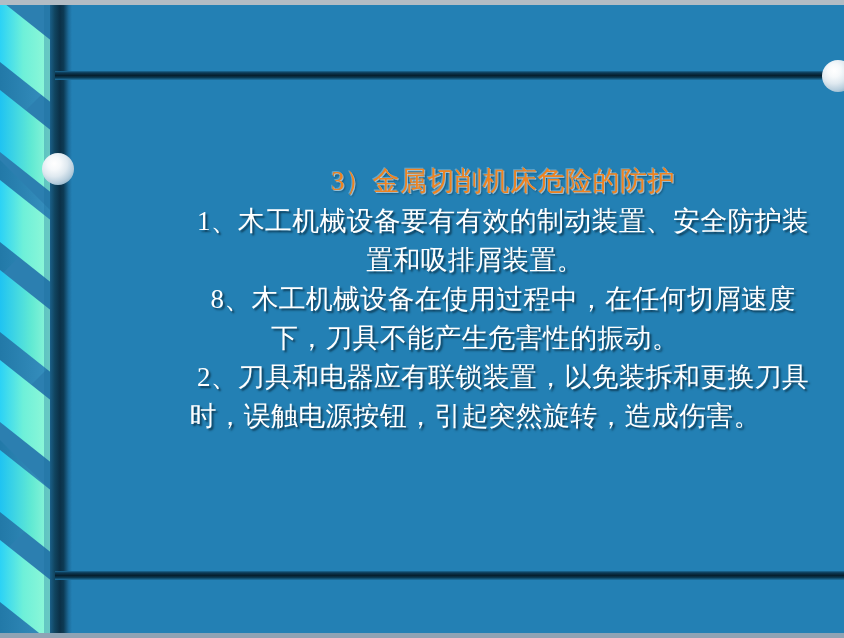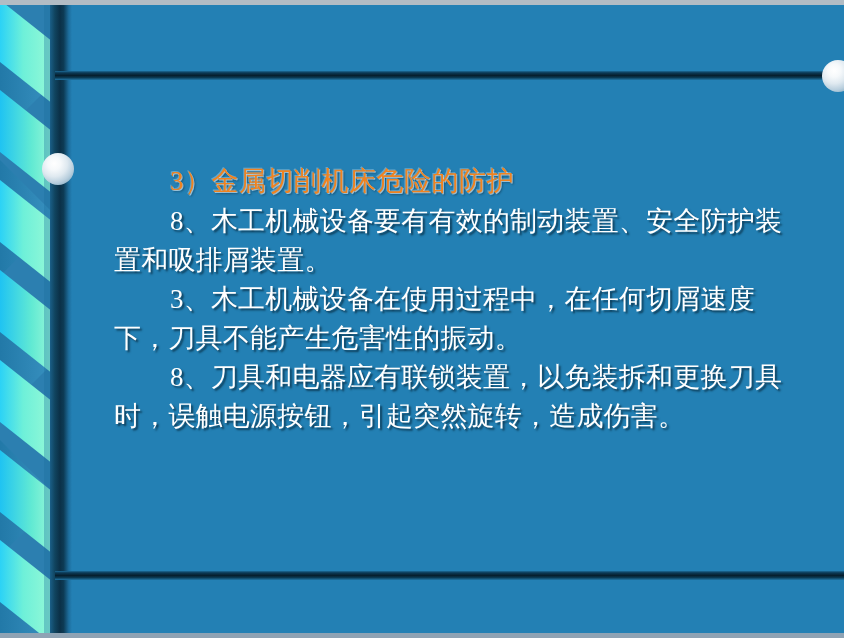--- a/index.html
+++ b/index.html
@@ -114,27 +114,28 @@
         #8fb3c9 82%,
         #6b9ab6 92%,
         rgba(80,140,175,0.15) 100%);
   }
   .sphere.left-node  { left: 42px;  top: 153px; width: 32px; height: 32px; }
   .sphere.right-node { left: 822px; top: 60px;  width: 32px; height: 32px; }
 
   
   .content {
     position: absolute;
-    left: 56px;
+    left: 72px;
     top: 84px;
     width: 760px;
     height: 480px;
     z-index: 35;
     padding: 78px 12px 0 58px;
     box-sizing: border-box;
+    text-align: center;
   }
 
   .heading {
     color: #f0831f;
     font-size: 27px;
     line-height: 38px;
     letter-spacing: 0.5px;
     text-indent: 56px;
     margin: 0 0 2px 0;
     text-shadow:
@@ -206,21 +207,21 @@
   <div class="bevel-column"></div>
 
   <div class="divider top"></div>
   <div class="divider bottom"></div>
 
   <div class="sphere left-node"></div>
   <div class="sphere right-node"></div>
 
   <div class="content">
     <p class="heading">3）金属切削机床危险的防护</p>
-    <p class="para">8、木工机械设备要有有效的制动装置、安全防护装置和吸排屑装置。</p>
-    <p class="para">3、木工机械设备在使用过程中，在任何切屑速度下，刀具不能产生危害性的振动。</p>
-    <p class="para">8、刀具和电器应有联锁装置，以免装拆和更换刀具时，误触电源按钮，引起突然旋转，造成伤害。</p>
+    <p class="para">1、木工机械设备要有有效的制动装置、安全防护装置和吸排屑装置。</p>
+    <p class="para">8、木工机械设备在使用过程中，在任何切屑速度下，刀具不能产生危害性的振动。</p>
+    <p class="para">2、刀具和电器应有联锁装置，以免装拆和更换刀具时，误触电源按钮，引起突然旋转，造成伤害。</p>
   </div>
 
   <div class="edge-strip top"></div>
   <div class="edge-strip bottom"></div>
 
 </div>
 
 </body></html>

